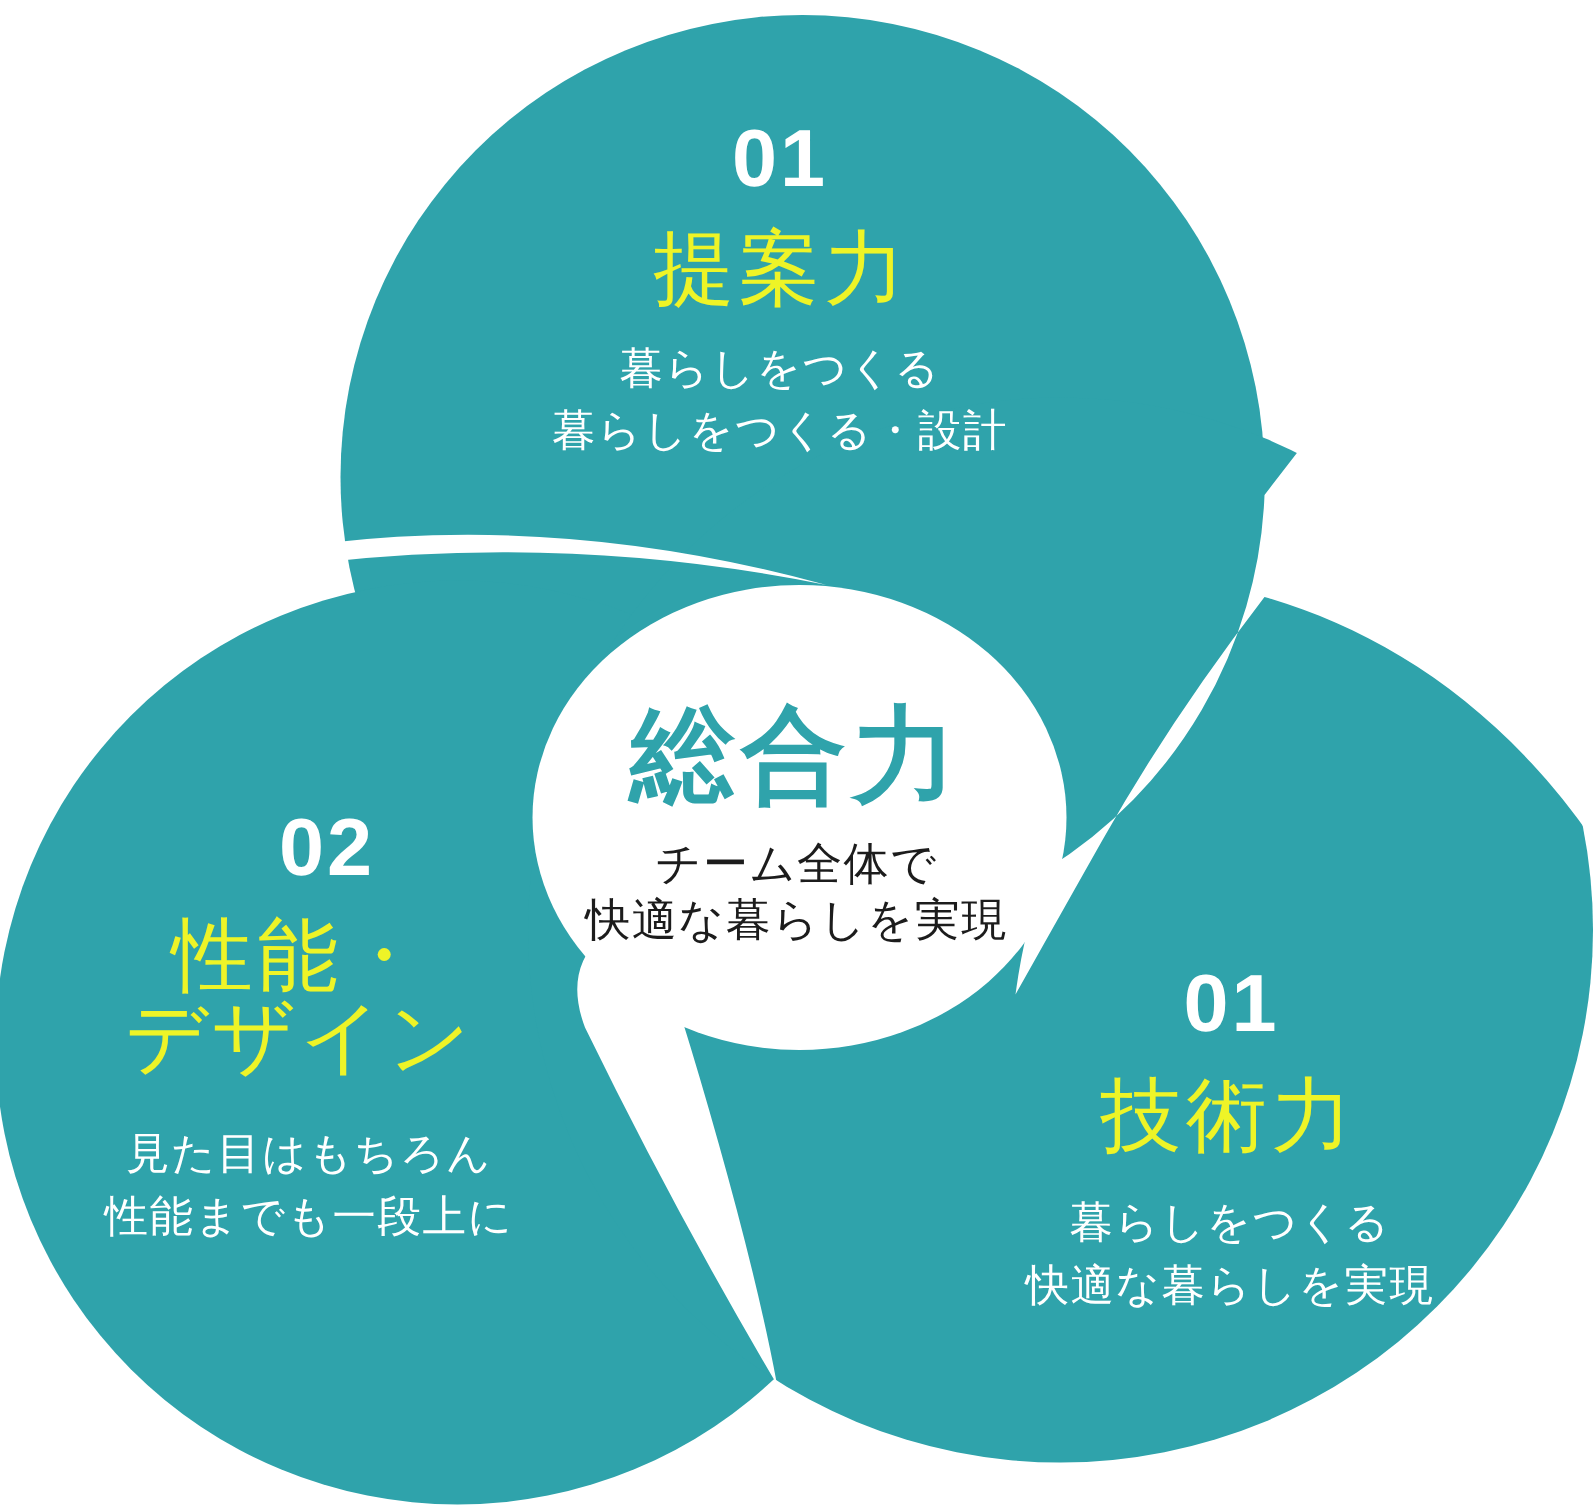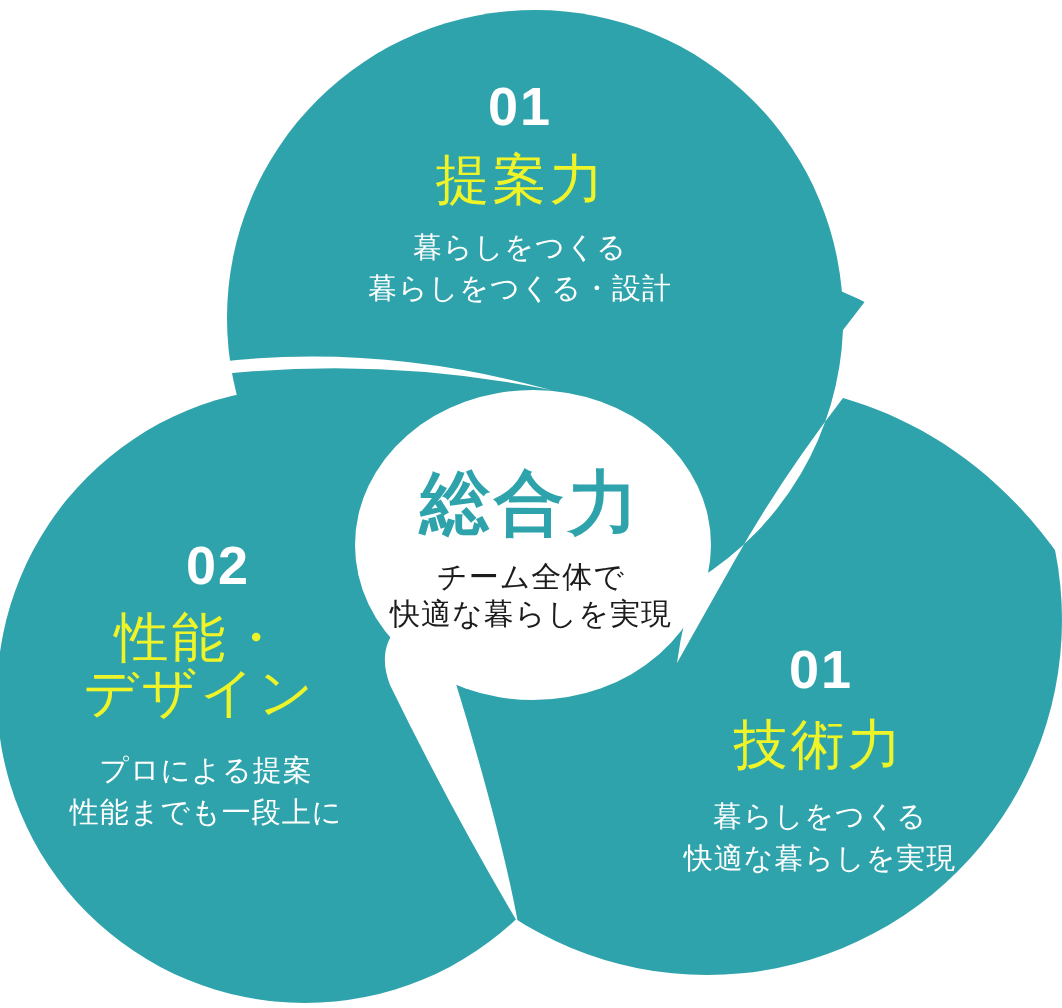--- a/index.html
+++ b/index.html
@@ -81,21 +81,21 @@
     <div class="t num" style="left:520px;top:106px">01</div>
     <div class="t ttl" style="left:521px;top:179px">提案力</div>
     <div class="t body-w" style="left:520px;top:247px">暮らしをつくる</div>
     <div class="t body-w" style="left:520px;top:288px">暮らしをつくる・設計</div>
   </div>
 
   <div>
     <div class="t num" style="left:218px;top:565px">02</div>
     <div class="t ttl" style="left:200px;top:637px">性能・</div>
     <div class="t ttl" style="left:200px;top:692px">デザイン</div>
-    <div class="t body-w" style="left:206px;top:770px">プロによる提案</div>
+    <div class="t body-w" style="left:206px;top:770px">見た目はもちろん</div>
     <div class="t body-w" style="left:206px;top:812px">性能までも一段上に</div>
   </div>
 
   <div>
     <div class="t num" style="left:821px;top:669px">01</div>
     <div class="t ttl" style="left:819px;top:744px">技術力</div>
     <div class="t body-w" style="left:820px;top:816px">暮らしをつくる</div>
     <div class="t body-w" style="left:820px;top:858px">快適な暮らしを実現</div>
   </div>
 

